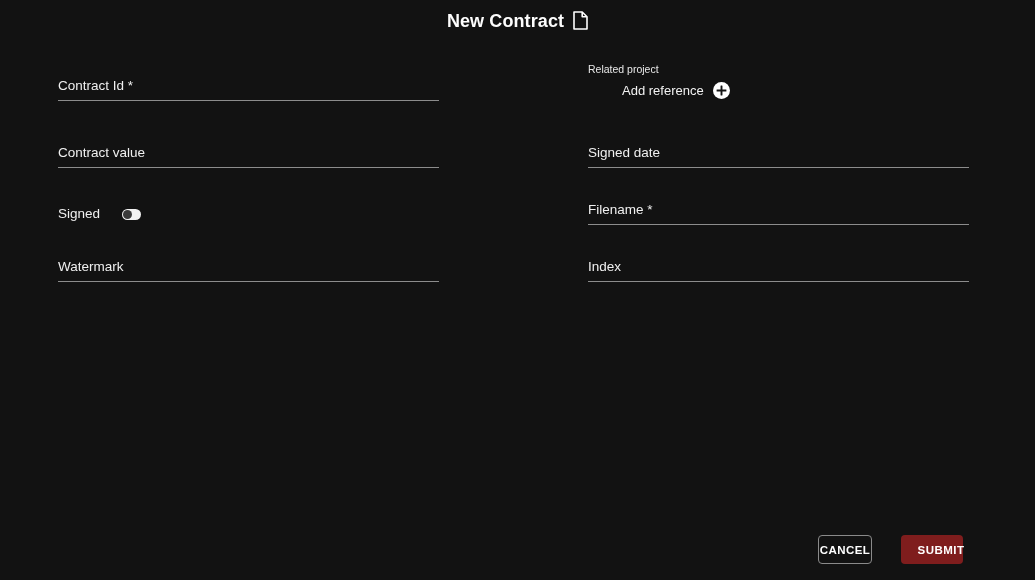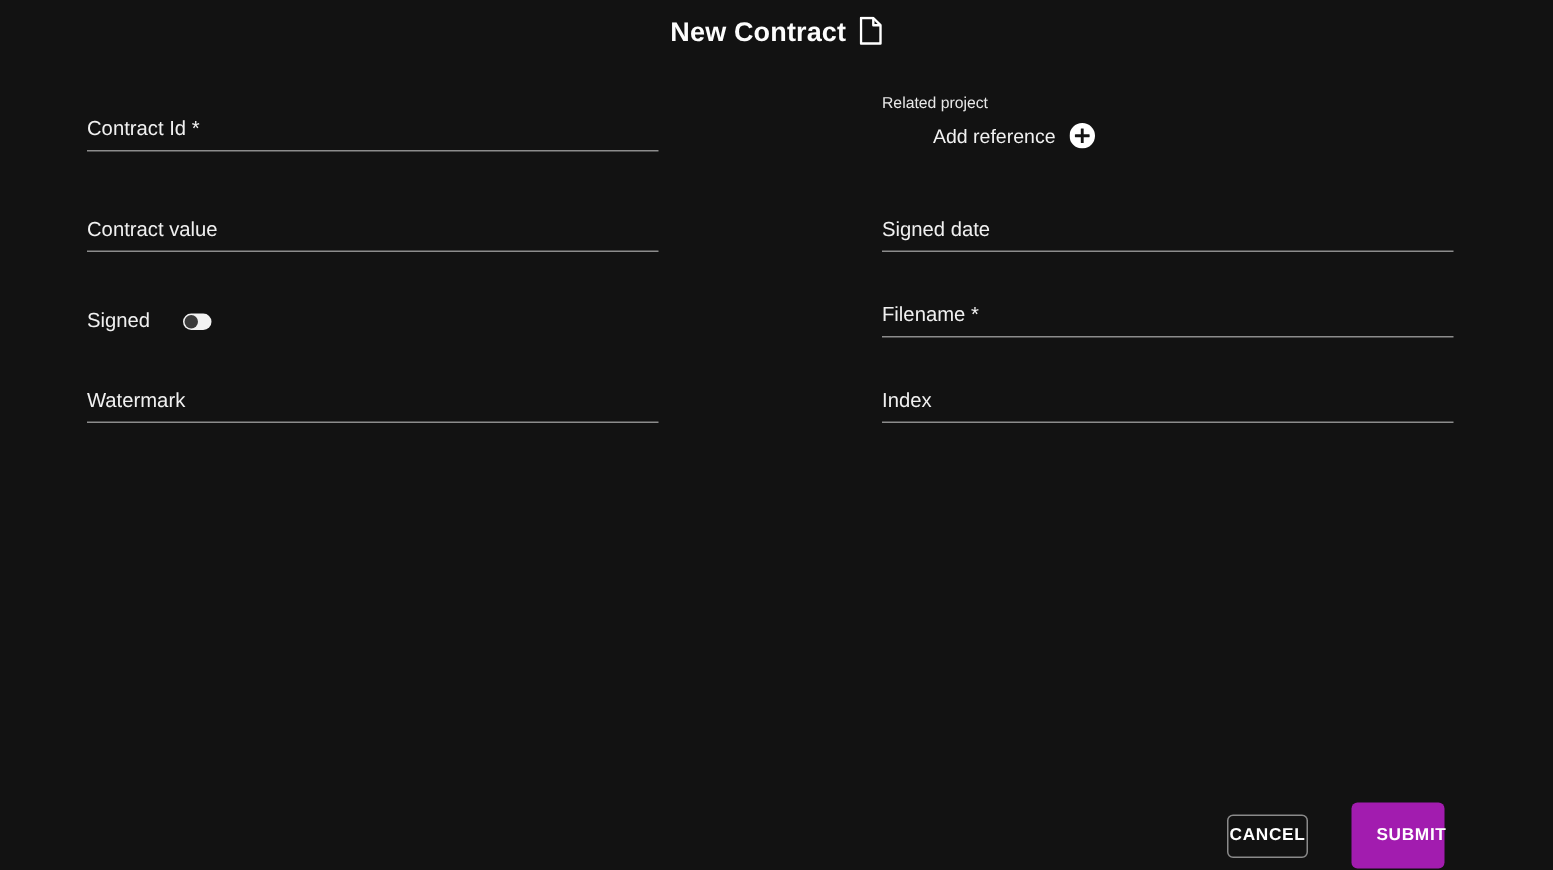--- a/index.html
+++ b/index.html
@@ -170,22 +170,22 @@
   }
   .btn-cancel {
     width: 54px;
     height: 29px;
     background: transparent;
     border: 1px solid #8a8a8a;
     color: #ffffff;
   }
   .btn-submit {
     width: 62px;
-    height: 44px;
-    background: #a21caf;
+    height: 29px;
+    background: #7f1d1d;
     border: none;
     color: #ffffff;
     padding-left: 24px;
   }
 </style>
 </head>
 <body>
 
 <div class="header">
   <div class="header-title">New Contract</div>

